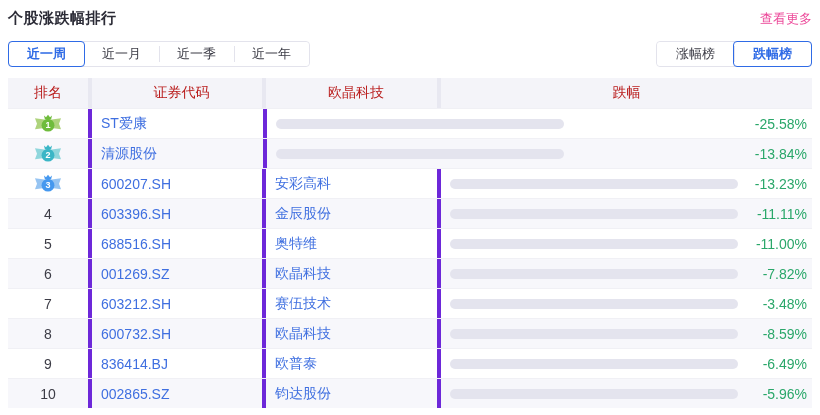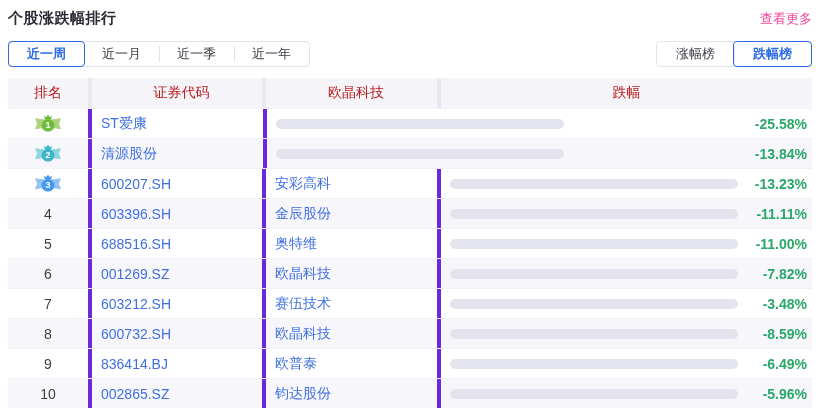--- a/index.html
+++ b/index.html
@@ -38,21 +38,21 @@
   .trow { display:flex; height:30px; width:100%; }
   .thead { background:#f4f4f9; }
   .tbody .trow { border-top:1px solid #f0f0f5; background:#fff; }
   .tbody .trow.alt { background:#f7f7fb; }
   .cell { display:flex; align-items:center; height:100%; font-size:14px; }
   .cell + .cell { border-left:4px solid #6d28d9; }
   .thead .cell { justify-content:center; font-weight:normal; color:#b91c1c; border-left-color:#e8e8f1; }
   .c-rank { width:80px; justify-content:center; color:#3c3c46; }
   .c-code { width:174px; padding-left:9px; }
   .c-name { width:175px; padding-left:9px; }
-  .c-chg  { flex:1; padding-left:9px; padding-right:5px;font-weight:bold; }
+  .c-chg  { flex:1; padding-left:9px; padding-right:5px; }
   .link-text { color:#3f6fe0; cursor:pointer; }
 
   .bar-track { width:288px; height:10px; border-radius:5px; background:#e4e4ee; overflow:hidden; flex:none; }
   .bar-fill  { height:100%; border-radius:5px; background:linear-gradient(90deg,#28b56e,#31c77e); }
   .pct { margin-left:auto; color:#2aa76a; font-size:14px; text-align:right; min-width:62px; }
 
   .medal { display:block; }
 </style>
 </head>
 <body>

